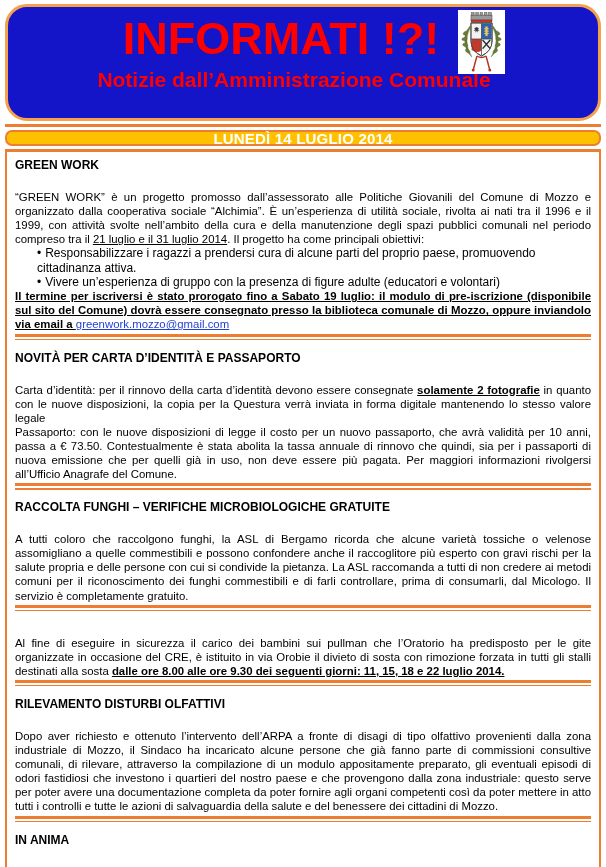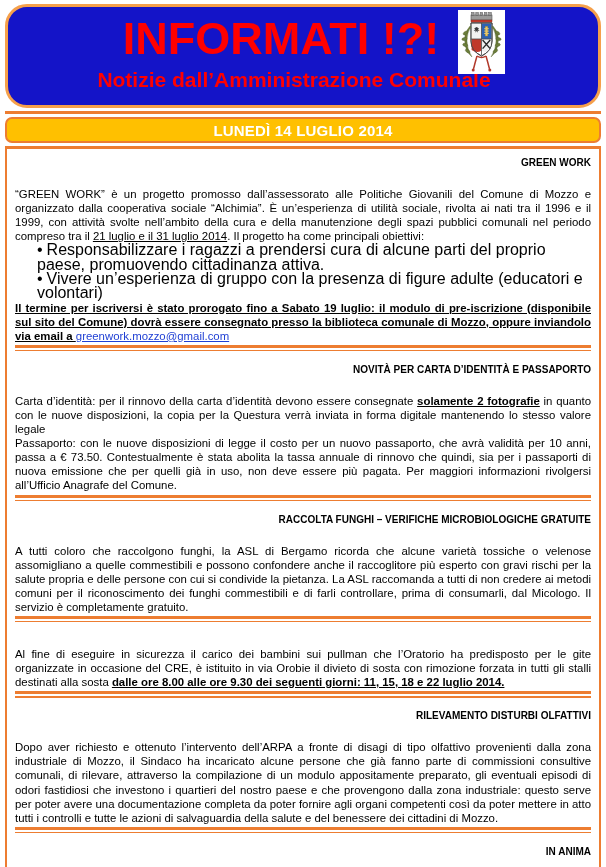--- a/index.html
+++ b/index.html
@@ -19,21 +19,21 @@
     width: 606px;
     height: 867px;
     box-sizing: border-box;
     position: relative;
     background: #ffffff;
   }
 
   
   .masthead {
     margin: 4px 5px 0 5px;
-    height: 104px;
+    height: 117px;
     background: #1414C8;
     border: 3px solid #F5A04B;
     border-radius: 22px;
     box-sizing: border-box;
     position: relative;
     overflow: hidden;
   }
   .wordmark {
     position: absolute;
     left: 0;
@@ -71,21 +71,21 @@
   }
 
   
   .rule-top {
     margin: 3px 5px 0 5px;
     height: 3px;
     background: #ED7D31;
   }
   .datebar {
     margin: 3px 5px 0 5px;
-    height: 26px;
+    height: 16px;
     background: #FFC000;
     border: 2px solid #ED7D31;
     border-radius: 7px;
     box-sizing: border-box;
     display: flex;
     align-items: center;
     justify-content: center;
   }
   .datebar span {
     color: #ffffff;
@@ -101,43 +101,43 @@
     border-right: 2px solid #ED7D31;
     border-top: 3px solid #ED7D31;
     border-bottom: 3px solid #ED7D31;
     box-sizing: border-box;
   }
 
   .section {
     padding: 4px 8px 3px 8px;
   }
   .section-title {
-    text-align: right;
-    font-size: 10px;
+    text-align: left;
+    font-size: 12px;
     font-weight: bold;
     line-height: 17px;
     margin: 1px 0 2px 0;
   }
   .section-body {
     font-size: 11.4px;
     line-height: 14.1px;
     text-align: justify;
     text-justify: inter-word;
     margin-top: 16px;
   }
   .section-body p {
     margin: 0;
   }
   .bullets {
     margin: 0;
     padding: 0 0 0 22px;
     list-style: none;
   }
   .bullets li {
-    font-size: 16px;
+    font-size: 12px;
     line-height: 14.3px;
     text-align: left;
   }
   .bullets li::before {
     content: "\2022";
     margin-right: 4px;
   }
 
   .divider {
     height: 7px;

